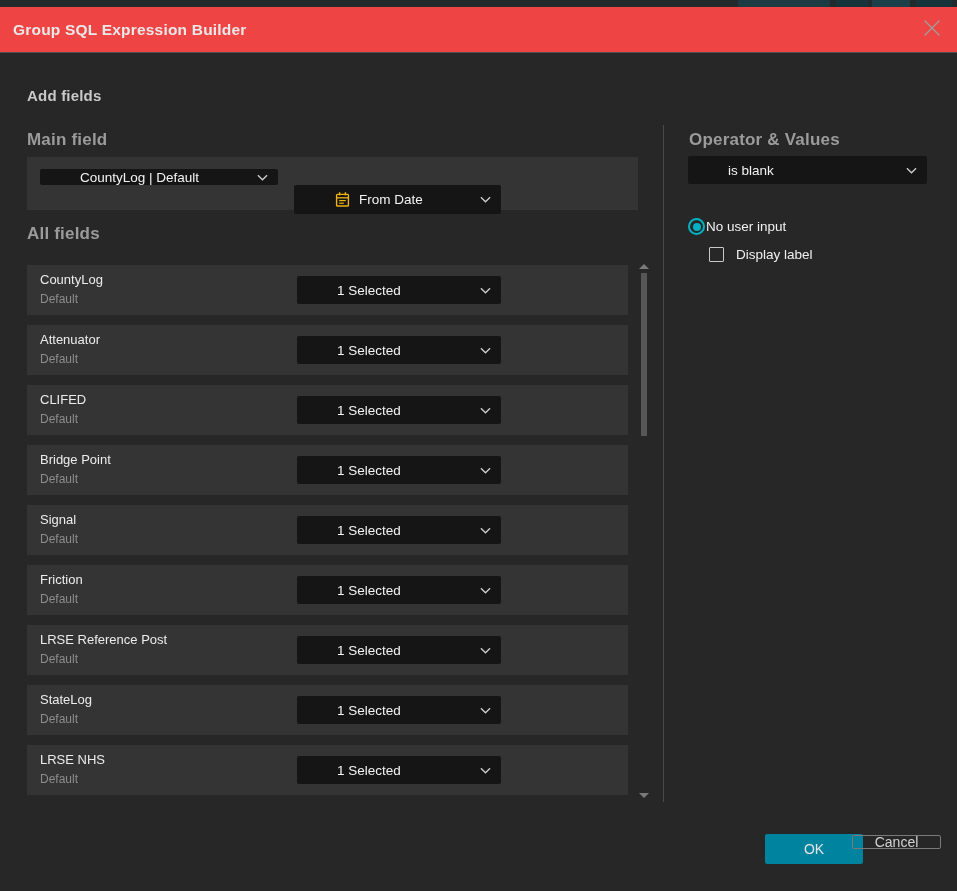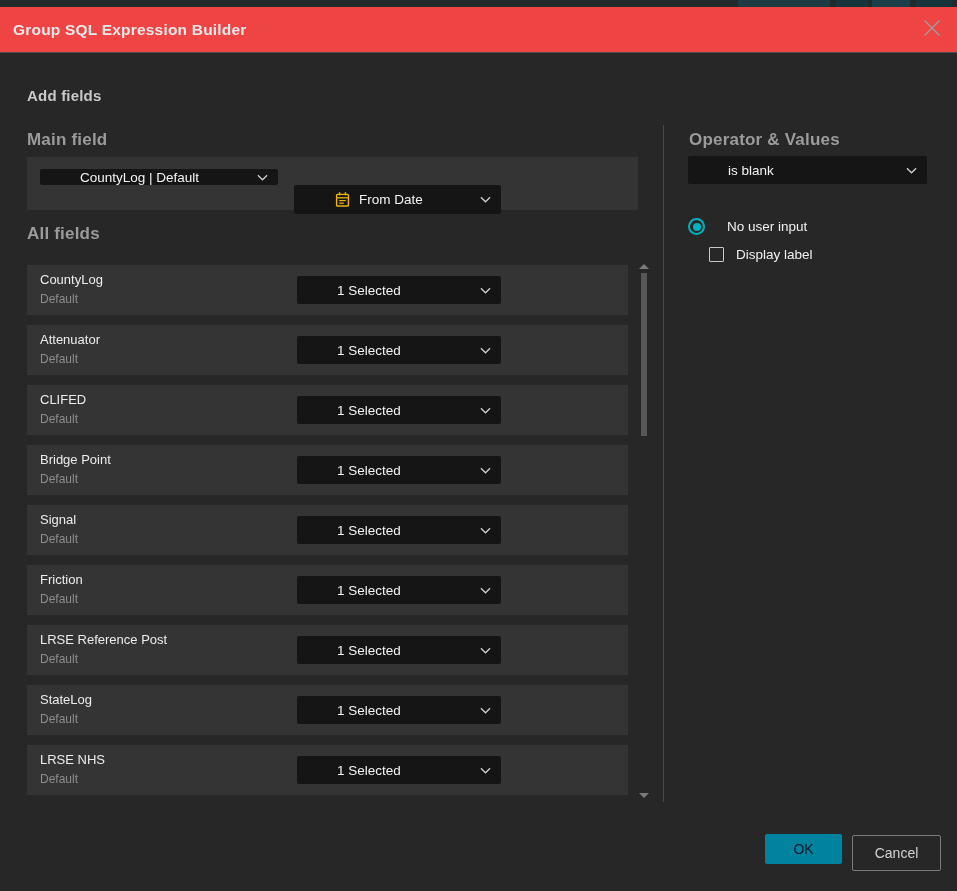--- a/index.html
+++ b/index.html
@@ -66,31 +66,31 @@
   
   .sb-up,.sb-down{position:absolute;left:639px;width:0;height:0;border-left:5px solid transparent;border-right:5px solid transparent;cursor:pointer;}
   .sb-up{top:264px;border-bottom:5px solid #7a7a7a;}
   .sb-down{top:793px;border-top:5px solid #7a7a7a;}
   .sb-thumb{position:absolute;left:641px;top:273px;width:6px;height:163px;background:#575757;cursor:grab;}
 
   .v-divider{position:absolute;left:663px;top:125px;width:1px;height:677px;background:#4a4a4a;}
 
   
   .dd-operator{position:absolute;left:688px;top:156px;width:239px;height:28px;}
-  .opt-radio{position:absolute;left:688px;top:218px;display:flex;align-items:center;gap:22px;cursor:pointer;}
+  .opt-radio{position:absolute;left:688px;top:218px;display:flex;align-items:center;gap:1px;cursor:pointer;}
   .radio{width:17px;height:17px;border-radius:50%;border:2.5px solid var(--radio-accent);background:#272727;position:relative;flex:0 0 auto;}
   .radio::after{content:"";position:absolute;inset:2.5px;border-radius:50%;background:var(--radio-accent);}
   .opt-check{position:absolute;left:709px;top:247px;display:flex;align-items:center;gap:12px;cursor:pointer;}
   .checkbox{width:15px;height:15px;border:1.5px solid #c8c8c8;border-radius:1px;background:transparent;flex:0 0 auto;}
   .opt-label{font-size:13.5px;color:#f0f0f0;}
 
   
   .btn{position:absolute;display:flex;align-items:center;justify-content:center;font-size:14px;cursor:pointer;border-radius:2px;}
-  .btn-ok{left:765px;top:834px;width:77px;height:30px;background:var(--accent);color:#0f172a;}
-  .btn-cancel{left:852px;top:835px;width:89px;height:36px;background:transparent;border:1px solid #7a7a7a;color:#d2d2d2;}
+  .btn-ok{left:765px;top:834px;width:98px;height:30px;background:var(--accent);color:#e5e5e5;}
+  .btn-cancel{left:852px;top:835px;width:89px;height:14px;background:transparent;border:1px solid #7a7a7a;color:#d2d2d2;}
 </style>
 </head>
 <body>
 
 <div id="stage">
 
   <div class="bg-strip">
     <div class="b1"></div>
       <div class="b2"></div>
       <div class="b3"></div>

